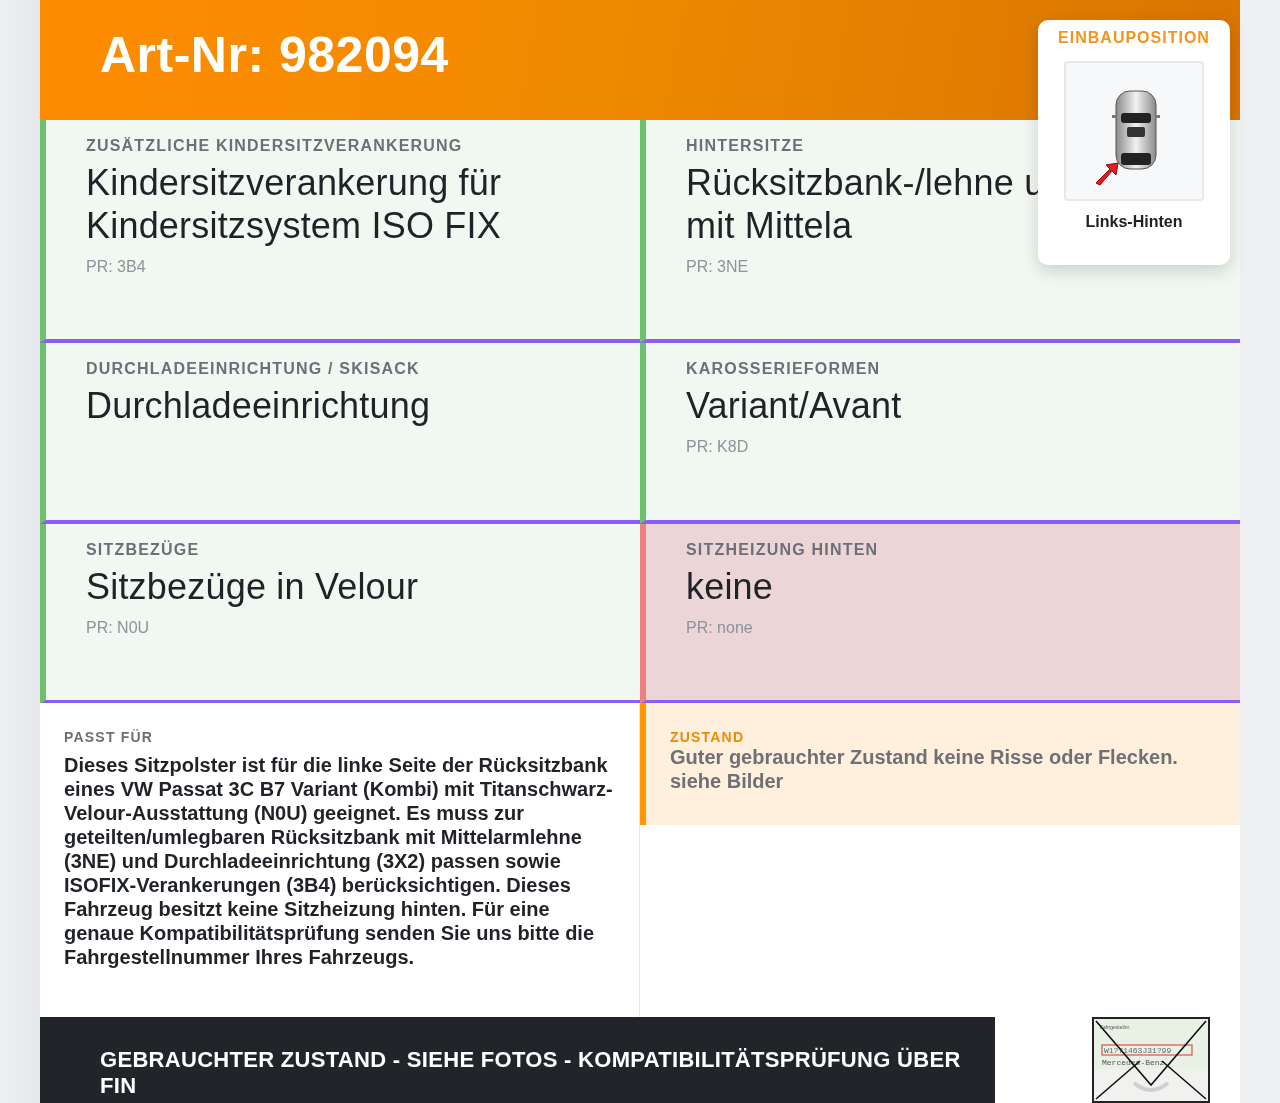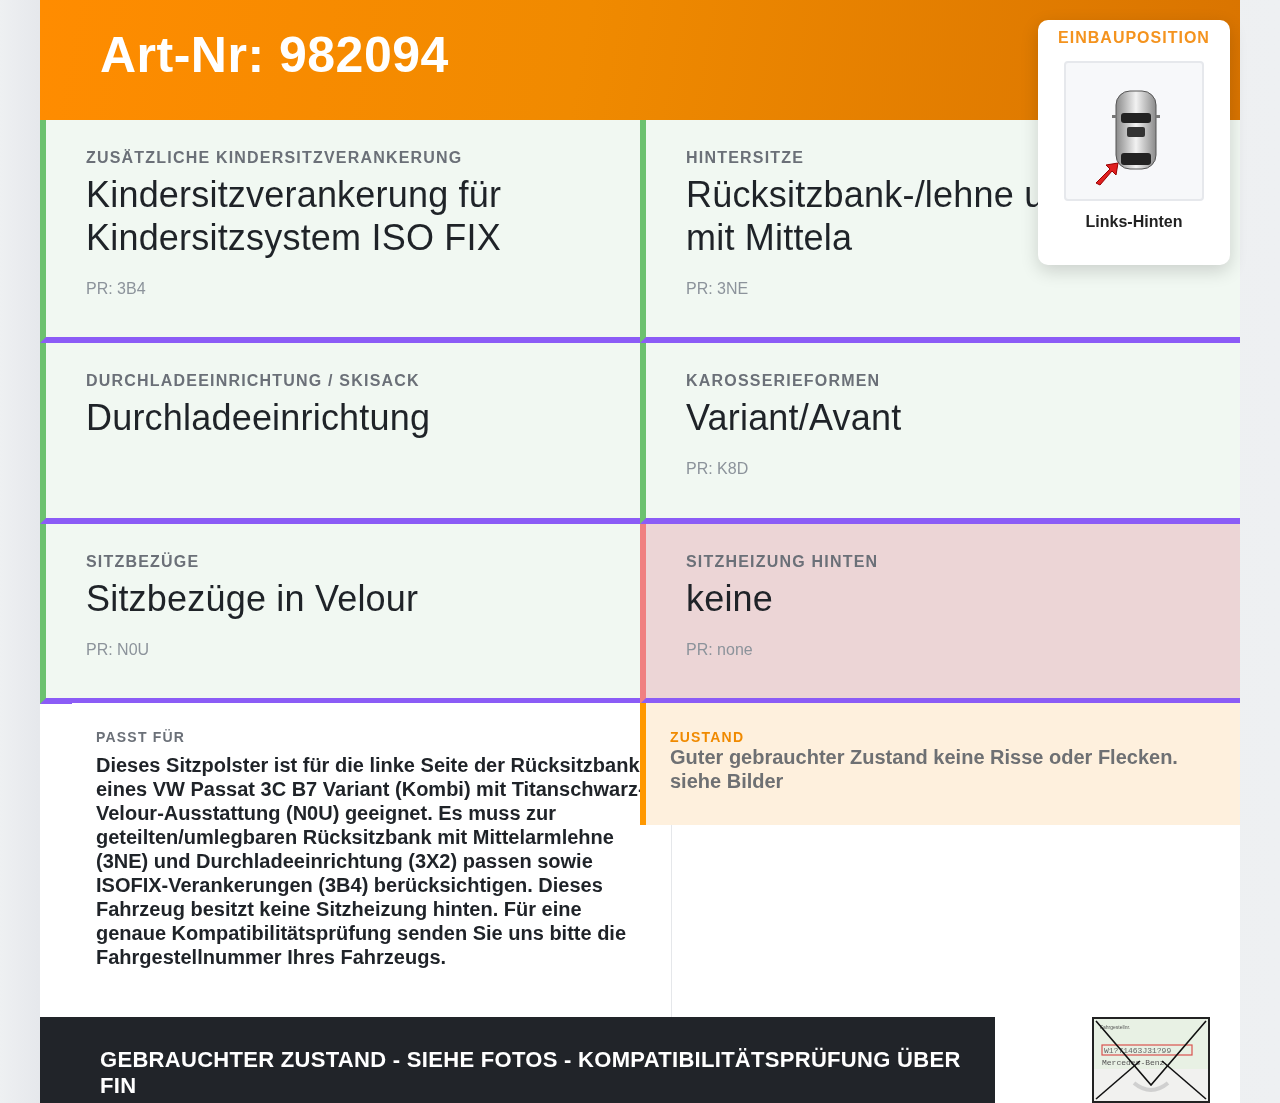--- a/index.html
+++ b/index.html
@@ -21,42 +21,41 @@
       position: absolute; left: 60px; top: 26px;
       color: #ffffff; font-size: 50px; font-weight: 700; letter-spacing: 0.5px;
       font-family: "Liberation Sans", sans-serif;
     }
     .grid {
       position: absolute; left: 0; top: 120px; width: 1200px;
       display: grid; grid-template-columns: 600px 600px;
     }
     .cell {
       position: relative; background: #f1f8f2; border-left: 6px solid #6cc16f;
-      border-bottom: 6px solid #8b5cf6;
-      padding: 28px 40px 0 40px;
+      border-bottom: 4px solid #8b5cf6;
+      padding: 16px 40px 0 40px;
     }
     .cell.h222 { height: 223px; }
     .cell.h181 { height: 181px; }
     .cell.h180 { height: 180px; }
     .cell.red { background: #ecd5d6; border-left-color: #f08080; }
     .cell-label {
       font-size: 16px; font-weight: 700; color: #6b7078; letter-spacing: 1.2px;
       text-transform: uppercase; margin-top: 1px;
     }
     .cell-value {
       font-size: 36px; font-weight: 400; color: #1f2328; line-height: 43px;
       margin-top: 6px; letter-spacing: 0.2px;
     }
-    .cell-pr { font-size: 16px; color: #8c939b; margin-top: 21px; }
+    .cell-pr { font-size: 16px; color: #8c939b; margin-top: 11px; }
 
     .bottom-left {
       position: absolute; left: 0; top: 703px; width: 600px; height: 314px;
       background: #ffffff; border-right: 1px solid #e5e7ea;
       padding: 26px 24px 0 24px;
-      margin-left: 32px;
     }
     .section-label {
       font-size: 14px; font-weight: 700; color: #6b7078; letter-spacing: 1.2px;
       text-transform: uppercase;
     }
     .passt-text {
       font-size: 20px; font-weight: 700; color: #1f2328; line-height: 24px;
       margin-top: 8px;
     }
     .zustand {

